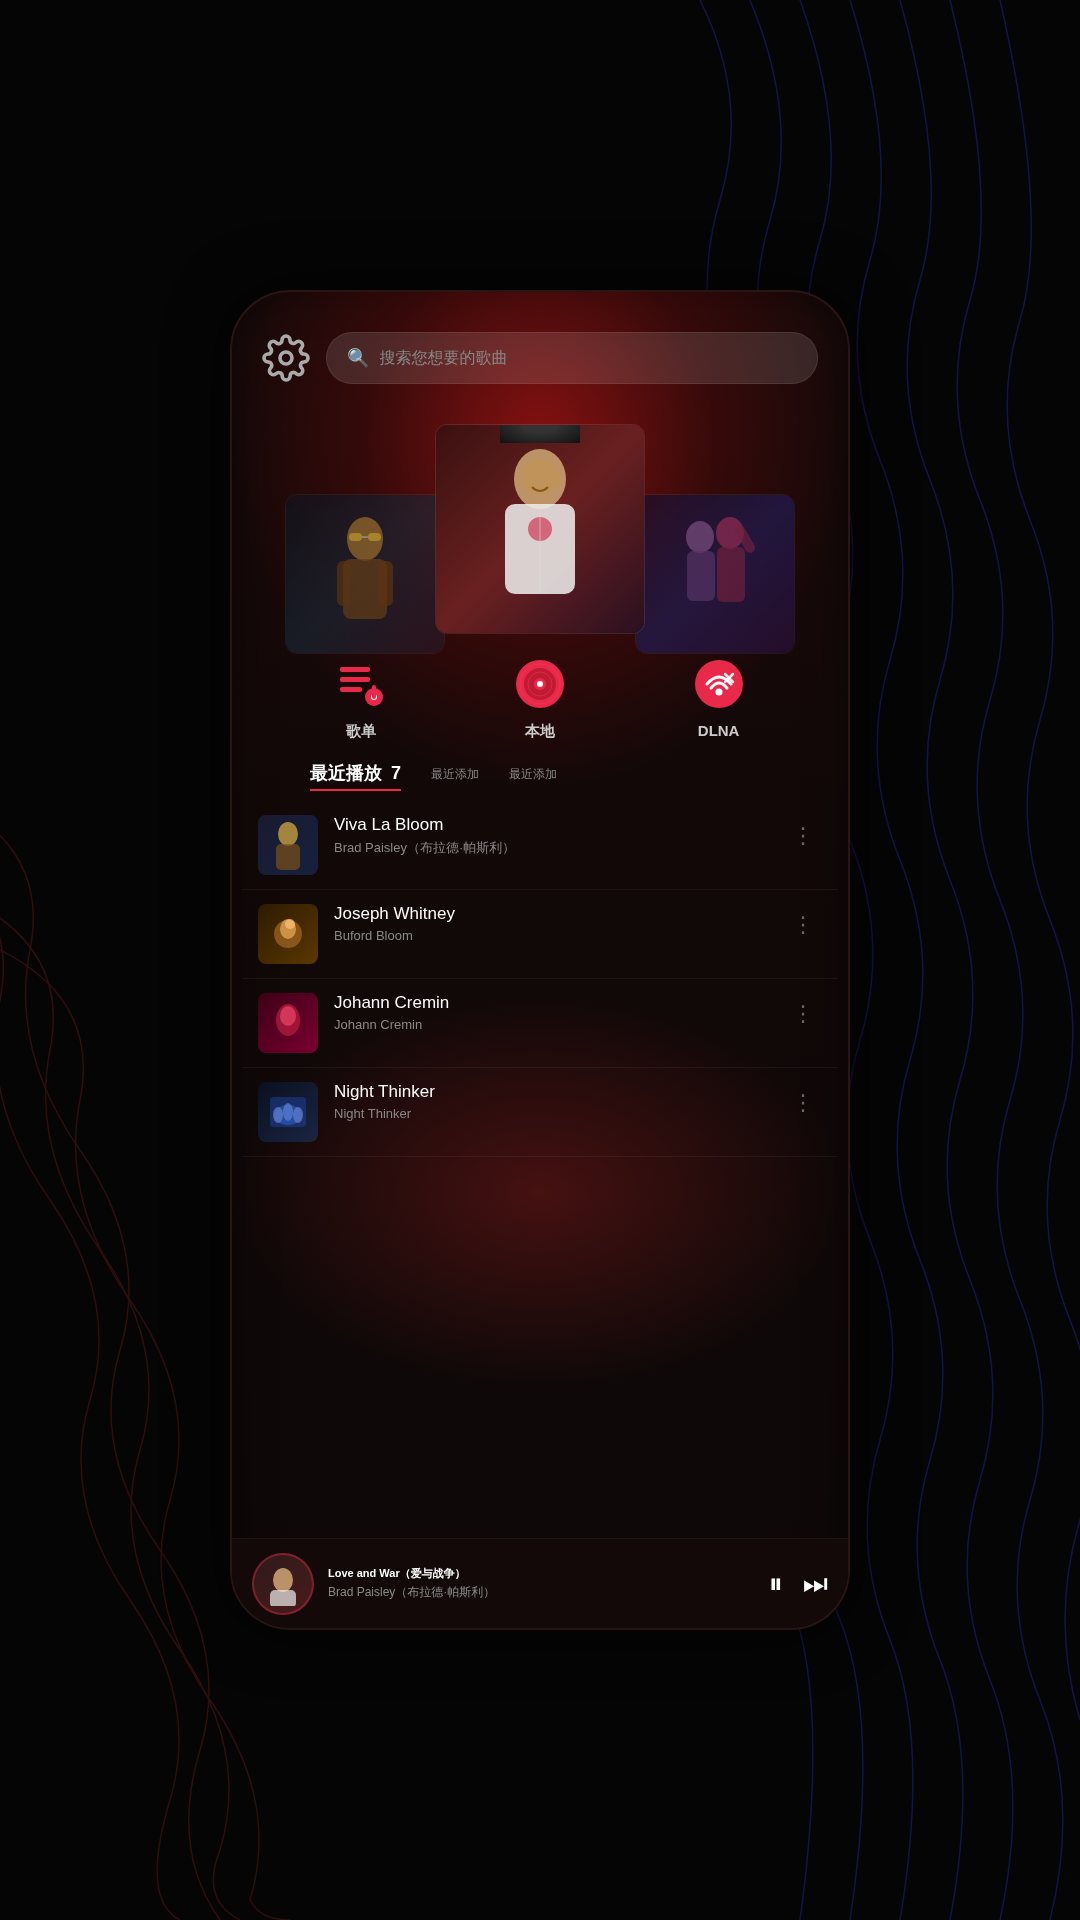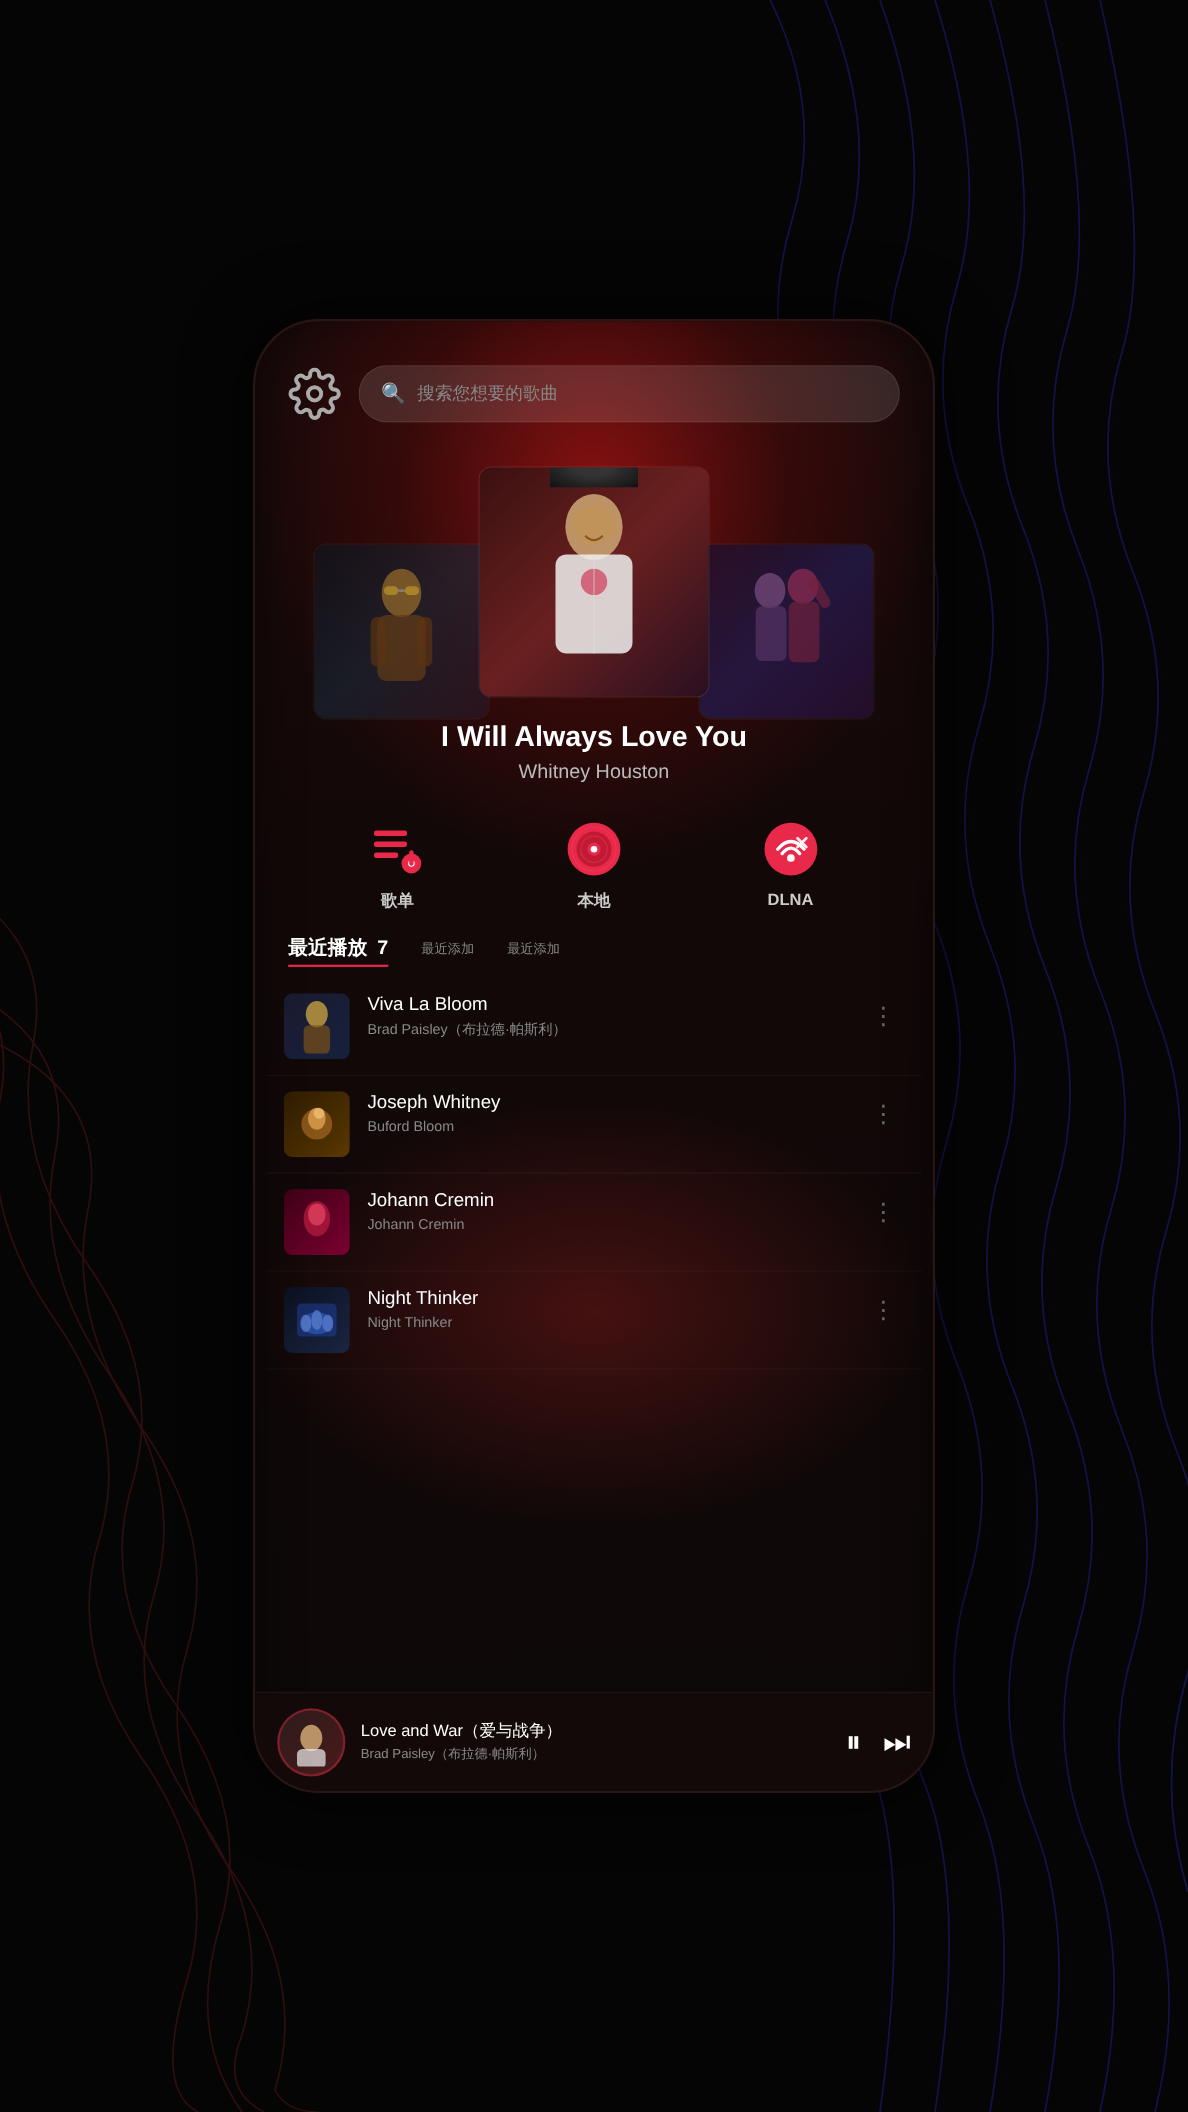--- a/index.html
+++ b/index.html
@@ -188,20 +188,21 @@
       font-size: 12px;
       color: #888;
       cursor: pointer;
       padding-bottom: 4px;
     }
     .tab.active {
       color: #fff;
       font-size: 18px;
       font-weight: 600;
       border-bottom: 2px solid #e8294a;
+      margin-left: 48px;
     }
 
     
     .song-list {
       flex: 1;
       overflow: hidden;
       padding: 0 10px;
     }
     .song-row {
       display: flex;
@@ -273,22 +274,22 @@
       font-size: 22px;
       overflow: hidden;
       flex-shrink: 0;
       border: 2px solid rgba(232,41,74,0.4);
     }
     .np-info {
       flex: 1;
     }
     .np-title {
       color: #fff;
-      font-size: 15px;
-      font-weight: 400;
+      font-size: 11px;
+      font-weight: 700;
       margin-bottom: 3px;
     }
     .np-artist {
       color: #888;
       font-size: 12px;
     }
     .np-controls {
       display: flex;
       align-items: center;
       gap: 20px;
@@ -423,24 +424,20 @@
             <rect x="22" y="42" width="28" height="50" rx="6" fill="#7050a0" opacity="0.7"></rect>
             <ellipse cx="65" cy="24" rx="14" ry="16" fill="#c04080" opacity="0.8"></ellipse>
             <rect x="52" y="38" width="28" height="55" rx="6" fill="#a03060" opacity="0.7"></rect>
 
             <rect x="75" y="15" width="10" height="30" rx="5" fill="#a03060" opacity="0.7" transform="rotate(-30, 80, 30)"></rect>
           </svg>
         </div>
       </div>
     </div>
 
-    <div class="song-info">
-      <div class="song-title">I Will Always Love You</div>
-      <div class="song-artist">Whitney Houston</div>
-    </div>
 
     <div class="nav-icons">
 
       <div class="nav-item">
         <div style="width:60px;height:60px;display:flex;align-items:center;justify-content:center;">
           <svg width="50" height="50" viewBox="0 0 50 50">
             <rect x="4" y="8" width="30" height="5" rx="2" fill="#e8294a"></rect>
             <rect x="4" y="18" width="30" height="5" rx="2" fill="#e8294a"></rect>
             <rect x="4" y="28" width="22" height="5" rx="2" fill="#e8294a"></rect>
             <circle cx="38" cy="38" r="9" fill="#e8294a"></circle>

